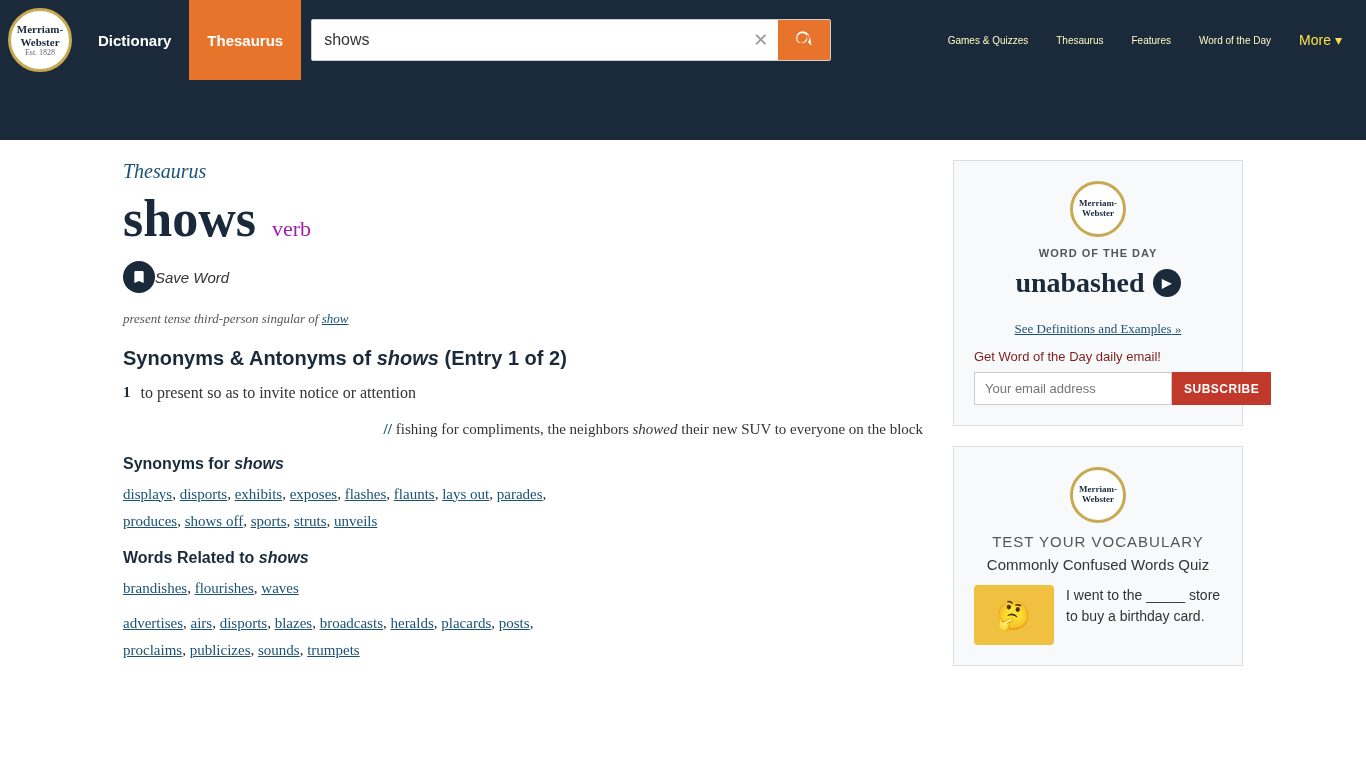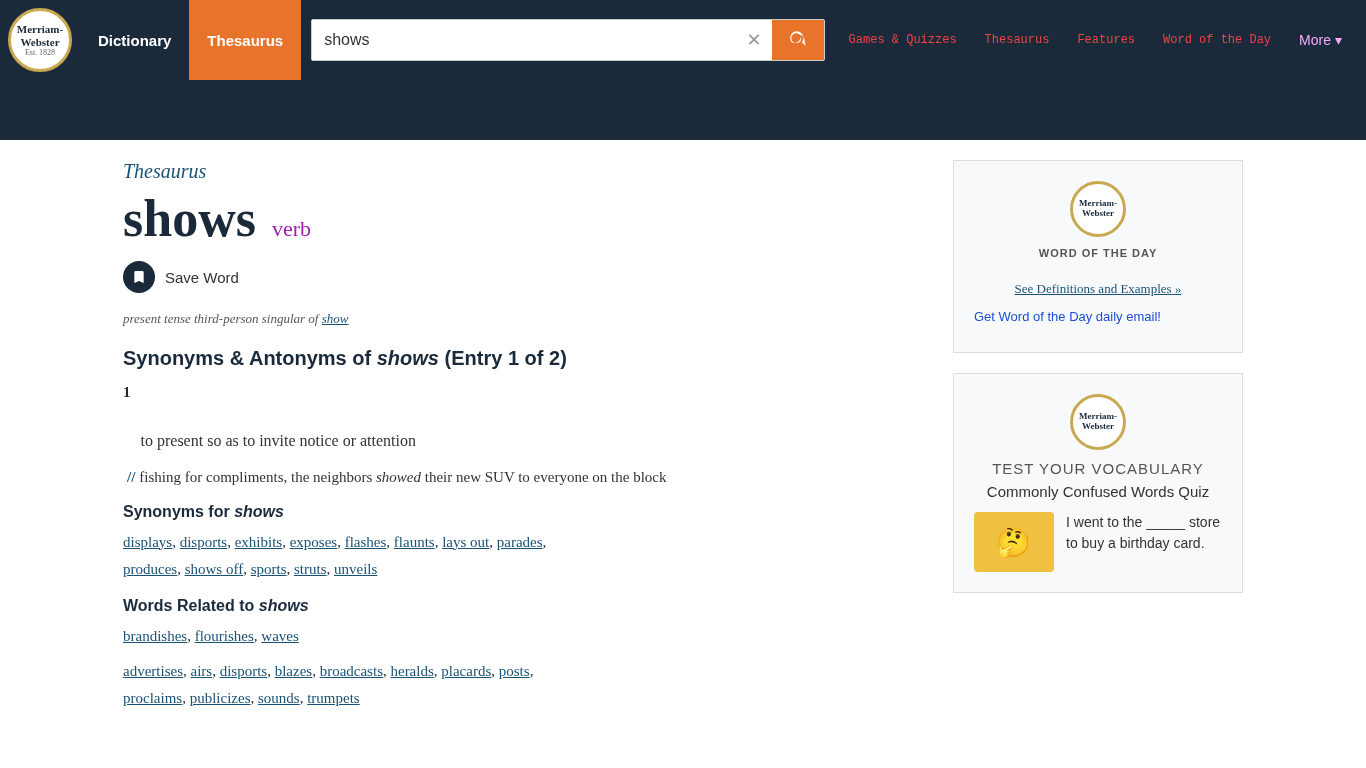--- a/index.html
+++ b/index.html
@@ -18,51 +18,51 @@
     .nav-tab.dictionary { color: #fff; }
 
     .search-area { flex: 1; display: flex; align-items: center; padding: 0 10px; max-width: 540px; }
     .search-form { display: flex; align-items: center; width: 100%; border: 1px solid #ccc; background: #fff; border-radius: 2px; }
     .search-input { flex: 1; border: none; outline: none; padding: 10px 12px; font-size: 16px; font-family: Arial, sans-serif; color: #333; background: transparent; }
     .search-clear { padding: 6px 10px; cursor: pointer; color: #999; font-size: 18px; background: none; border: none; }
     .search-button { background: #e8732a; border: none; padding: 10px 16px; cursor: pointer; display: flex; align-items: center; justify-content: center; }
     .search-icon-svg { width: 20px; height: 20px; fill: #fff; }
 
     .main-nav { margin-left: auto; display: flex; align-items: center; padding-right: 10px; }
-    .main-nav-link { color: #ef4444; text-decoration: none; font-family: Liberation Mono, monospace; font-size: 12px; padding: 0 14px; white-space: nowrap; }
-    .more-btn { color: #f0abfc; font-family: Arial, sans-serif; font-size: 14px; padding: 0 14px; display: flex; align-items: center; gap: 4px; cursor: pointer; background: none; border: none; }
+    .main-nav-link { color: #fef9c3; text-decoration: none; font-family: Liberation Sans, sans-serif; font-size: 10px; padding: 0 14px; white-space: nowrap; }
+    .more-btn { color: #fde047; font-family: Arial, sans-serif; font-size: 14px; padding: 0 14px; display: flex; align-items: center; gap: 4px; cursor: pointer; background: none; border: none; }
 
     
     .dark-band { background: #1a2a3a; height: 60px; }
 
     
     .content-wrapper { max-width: 1200px; margin: 0 auto; padding: 20px 40px; display: flex; gap: 30px; }
     .main-content { flex: 1; min-width: 0; }
 
     .page-section-label { font-family: Georgia, serif; font-style: italic; color: #1a5276; font-size: 20px; margin-bottom: 10px; }
 
     .word-title-row { display: flex; align-items: baseline; gap: 16px; margin-bottom: 16px; }
     .word-title { font-size: 52px; font-weight: 700; color: #1a2a3a; font-family: Georgia, serif; line-height: 1; }
     .word-pos { font-size: 22px; color: #a21caf; font-family: Georgia, serif; font-style: normal; }
 
-    .save-word-row { display: flex; align-items: center; gap: 10px; margin-bottom: 18px; }
+    .save-word-row { display: flex; align-items: center; margin-bottom: 18px; font-style: italic; }
     .save-icon { width: 32px; height: 32px; background: #1a2a3a; border-radius: 50%; display: flex; align-items: center; justify-content: center; cursor: pointer; }
     .save-label { font-family: Arial, sans-serif; font-size: 15px; color: #333; cursor: pointer; }
 
     .present-tense { font-style: italic; color: #555; font-size: 13px; margin-bottom: 20px; }
     .present-tense a { color: #1a5276; }
 
     .synonyms-heading { font-size: 20px; font-weight: bold; color: #1a2a3a; margin-bottom: 14px; font-family: Arial, sans-serif; }
     .synonyms-heading em { font-style: italic; }
 
     .sense-num { font-size: 15px; font-weight: bold; color: #1a2a3a; margin-right: 10px; }
-    .sense-def { font-size: 16px; color: #333; margin-bottom: 10px; margin-top: 48px; }
+    .sense-def { font-size: 16px; color: #333; margin-bottom: 10px; }
     .sense-row { display: flex; align-items: flex-start; margin-bottom: 6px; }
 
-    .example-block { margin-bottom: 4px; padding-left: 4px; }
+    .example-block { margin-bottom: 4px; padding-left: 4px; text-align: right; }
     .example-marker { color: #1a5276; font-weight: bold; font-size: 15px; }
     .example-text { font-size: 15px; color: #333; line-height: 1.5; }
     .example-text em { font-style: italic; }
 
     .sub-heading { font-size: 16px; font-weight: bold; color: #1a2a3a; margin-bottom: 8px; margin-top: 14px; font-family: Arial, sans-serif; }
     .sub-heading em { font-style: italic; }
 
     .word-links { font-size: 15px; line-height: 1.8; }
     .word-links a { color: #1a5276; text-decoration: underline; }
 
@@ -72,21 +72,21 @@
     .sidebar-card { border: 1px solid #ddd; padding: 20px; margin-bottom: 20px; text-align: center; background: #f8f9fa; }
     .mw-logo-sm { width: 56px; height: 56px; border-radius: 50%; border: 3px solid #c8a951; background: #fff; display: flex; flex-direction: column; align-items: center; justify-content: center; margin: 0 auto 10px; }
     .mw-logo-sm-text { font-size: 9px; font-weight: bold; color: #1a2a3a; text-align: center; line-height: 1.1; }
 
     .wotd-label { font-family: Arial, sans-serif; font-size: 11px; font-weight: bold; letter-spacing: 1px; color: #555; margin-bottom: 8px; }
     .wotd-word { font-size: 28px; font-weight: bold; color: #1a2a3a; font-family: Georgia, serif; display: flex; align-items: center; justify-content: center; gap: 8px; }
     .audio-btn { width: 28px; height: 28px; border-radius: 50%; background: #1a2a3a; display: inline-flex; align-items: center; justify-content: center; cursor: pointer; }
     .audio-icon { color: #fff; font-size: 12px; }
     .see-def-link { font-size: 13px; color: #1a5276; text-decoration: underline; cursor: pointer; display: block; margin-top: 22px; }
 
-    .email-label { font-size: 13px; color: #1d4ed8; margin: 12px 0 8px; font-family: Arial, sans-serif; text-align: left; }
+    .email-label { font-size: 13px; color: #7f1d1d; margin: 12px 0 8px; font-family: Arial, sans-serif; text-align: left; }
     .email-row { display: flex; gap: 0; }
     .email-input { flex: 1; border: 1px solid #ccc; padding: 8px 10px; font-size: 13px; outline: none; }
     .subscribe-btn { background: #c0392b; color: #fff; border: none; padding: 8px 12px; font-size: 12px; font-weight: bold; cursor: pointer; white-space: nowrap; font-family: Arial, sans-serif; letter-spacing: 0.5px; }
 
     .sidebar-card2 { border: 1px solid #ddd; padding: 20px; margin-bottom: 20px; text-align: center; background: #f8f9fa; }
     .vocab-label { font-family: Arial, sans-serif; font-size: 15px; font-weight: normal; letter-spacing: 1px; color: #555; margin-bottom: 6px; }
     .vocab-title { font-size: 15px; color: #333; margin-bottom: 12px; font-family: Arial, sans-serif; }
 
     .quiz-row { display: flex; gap: 12px; align-items: flex-start; }
     .quiz-img { width: 80px; height: 60px; background: #f0c040; border-radius: 4px; display: flex; align-items: center; justify-content: center; font-size: 28px; flex-shrink: 0; }
@@ -224,24 +224,34 @@
   <aside class="sidebar">
 
     <div class="sidebar-card">
       <div class="mw-logo-sm">
         <div class="mw-logo-sm-text">
           <span>Merriam-</span><br>
           <span>Webster</span>
         </div>
       </div>
       <div class="wotd-label">WORD OF THE DAY</div>
+      <div class="wotd-word">
+        <span>unabashed</span>
+        <div class="audio-btn">
+          <span class="audio-icon">▶</span>
+        </div>
+      </div>
       <a href="#" class="see-def-link">
         <span>See Definitions and Examples</span> <span>»</span>
       </a>
       <div class="email-label">Get Word of the Day daily email!</div>
+      <div class="email-row">
+        <input class="email-input" type="email" placeholder="Your email address" style="">
+        <button class="subscribe-btn">SUBSCRIBE</button>
+      </div>
     </div>
 
     <div class="sidebar-card2">
       <div class="mw-logo-sm">
         <div class="mw-logo-sm-text">
           <span>Merriam-</span><br>
           <span>Webster</span>
         </div>
       </div>
       <div class="vocab-label">TEST YOUR VOCABULARY</div>

